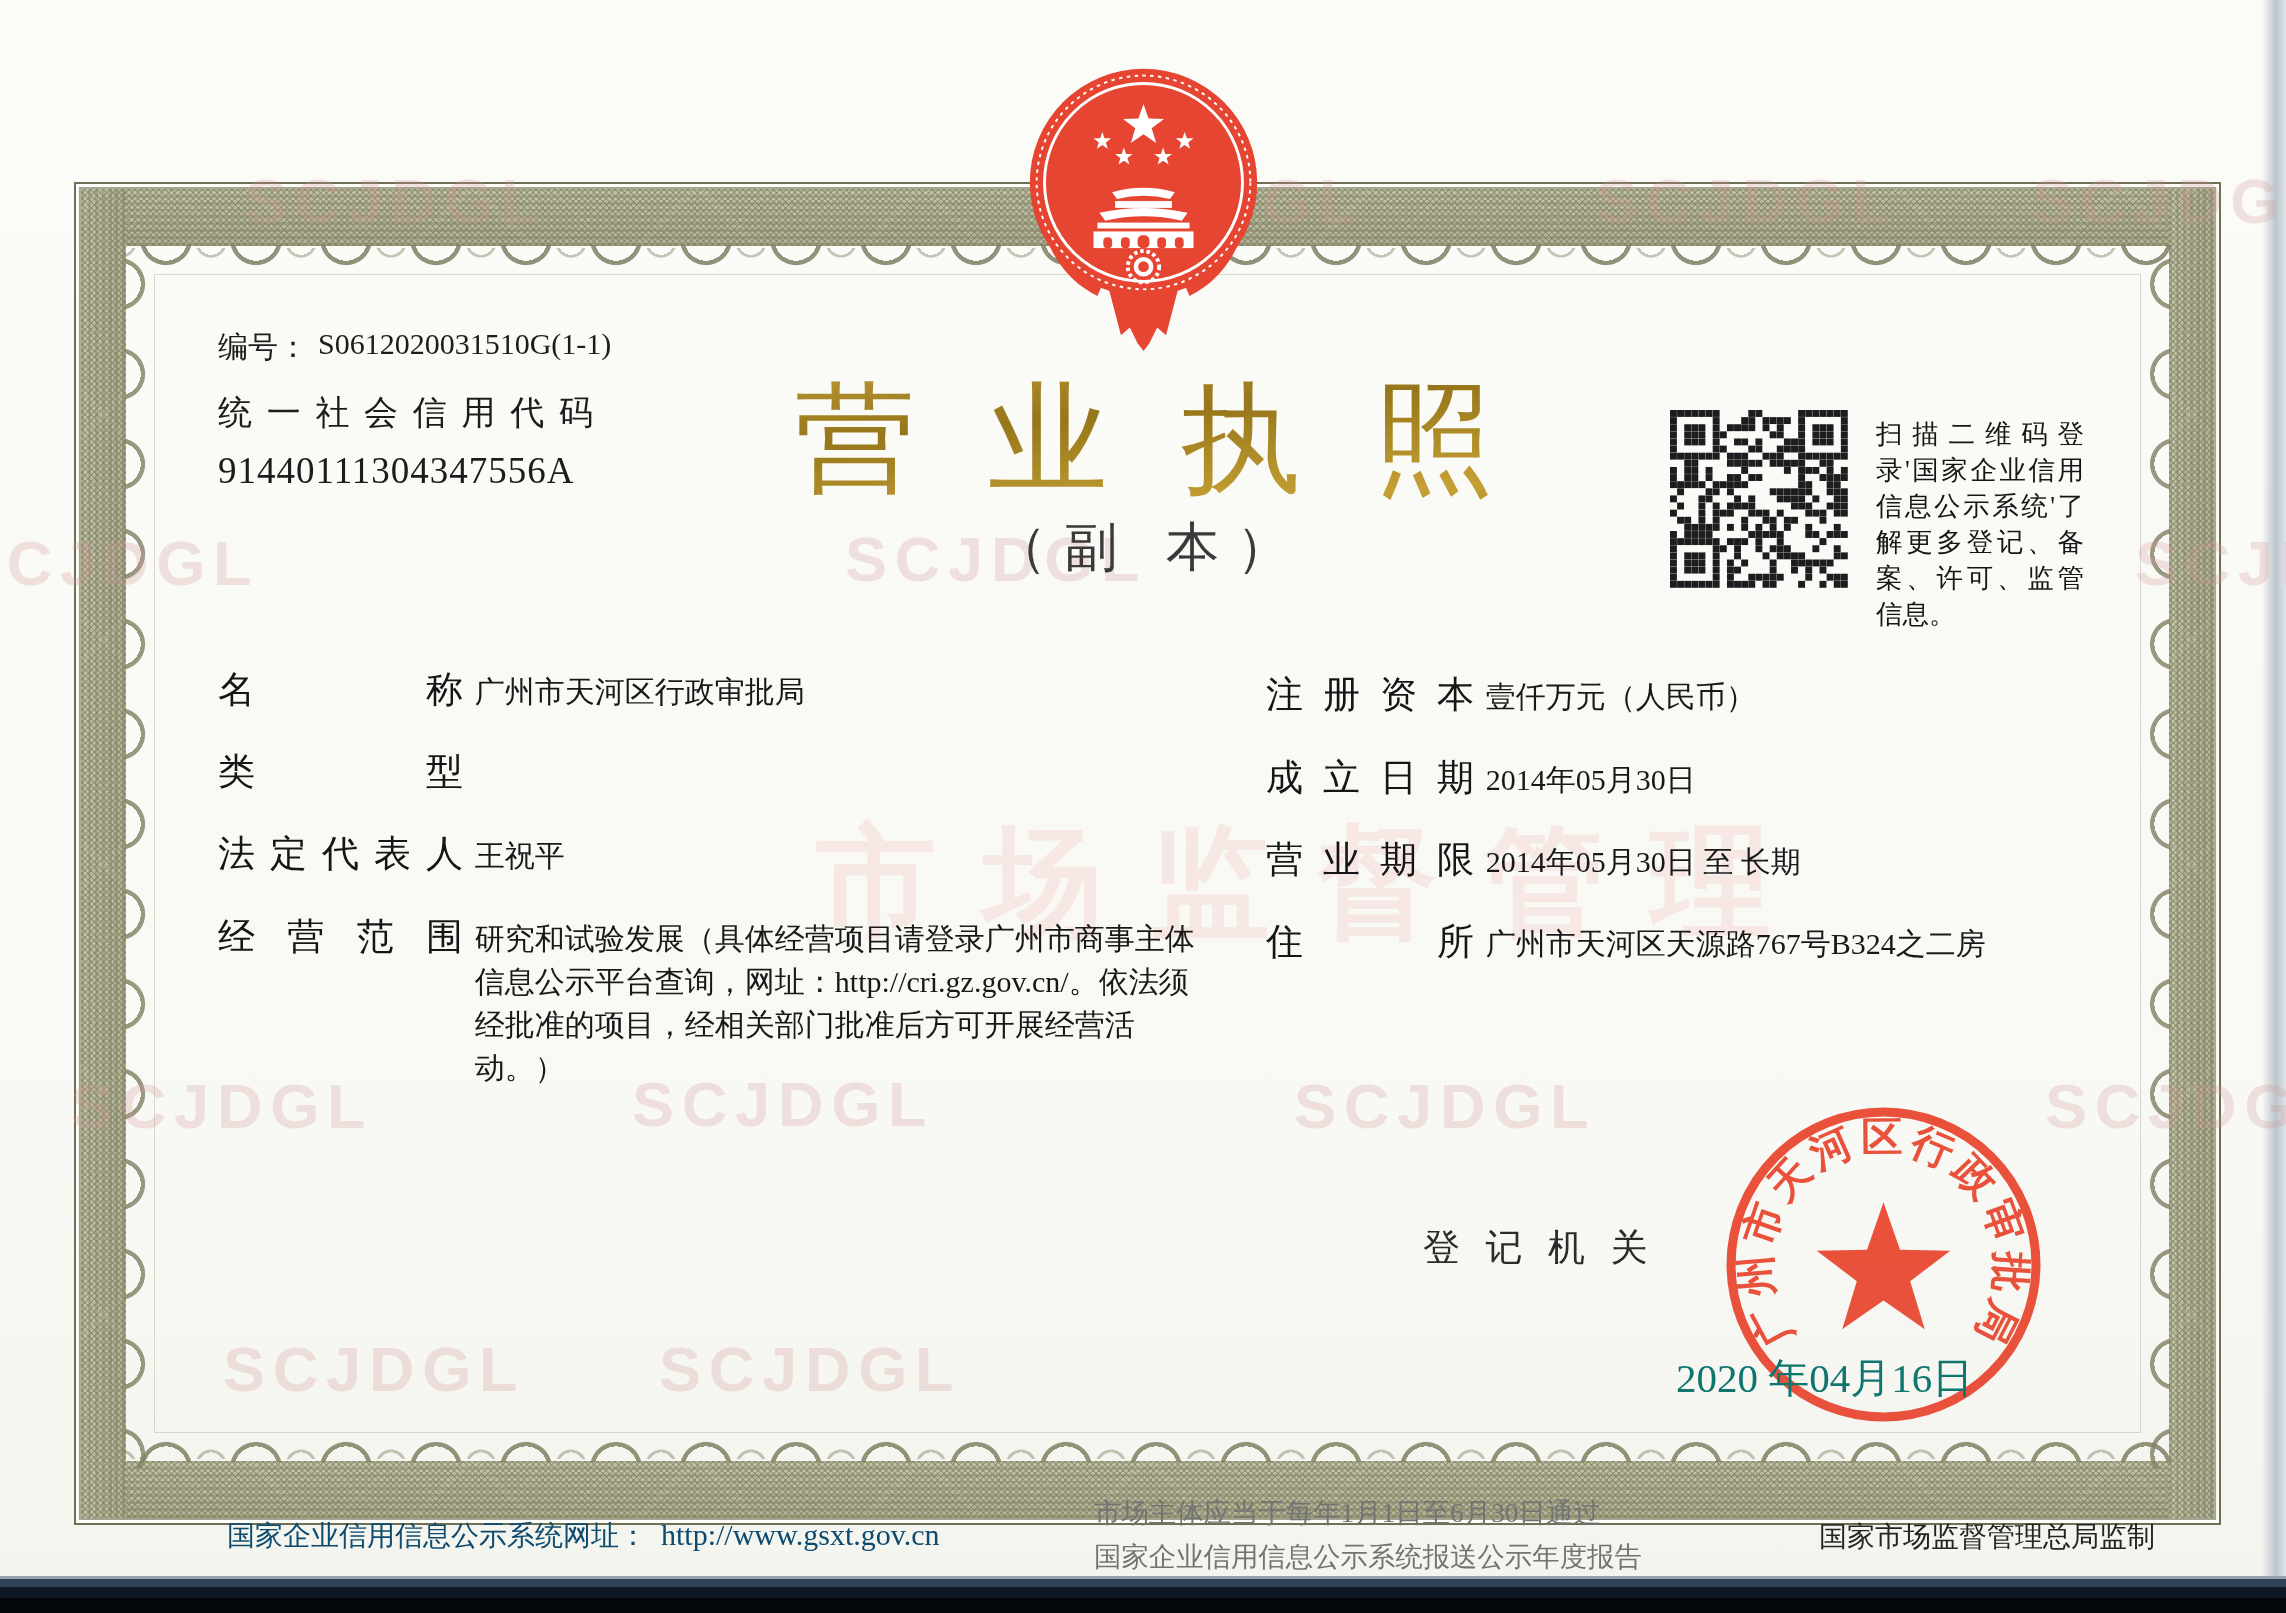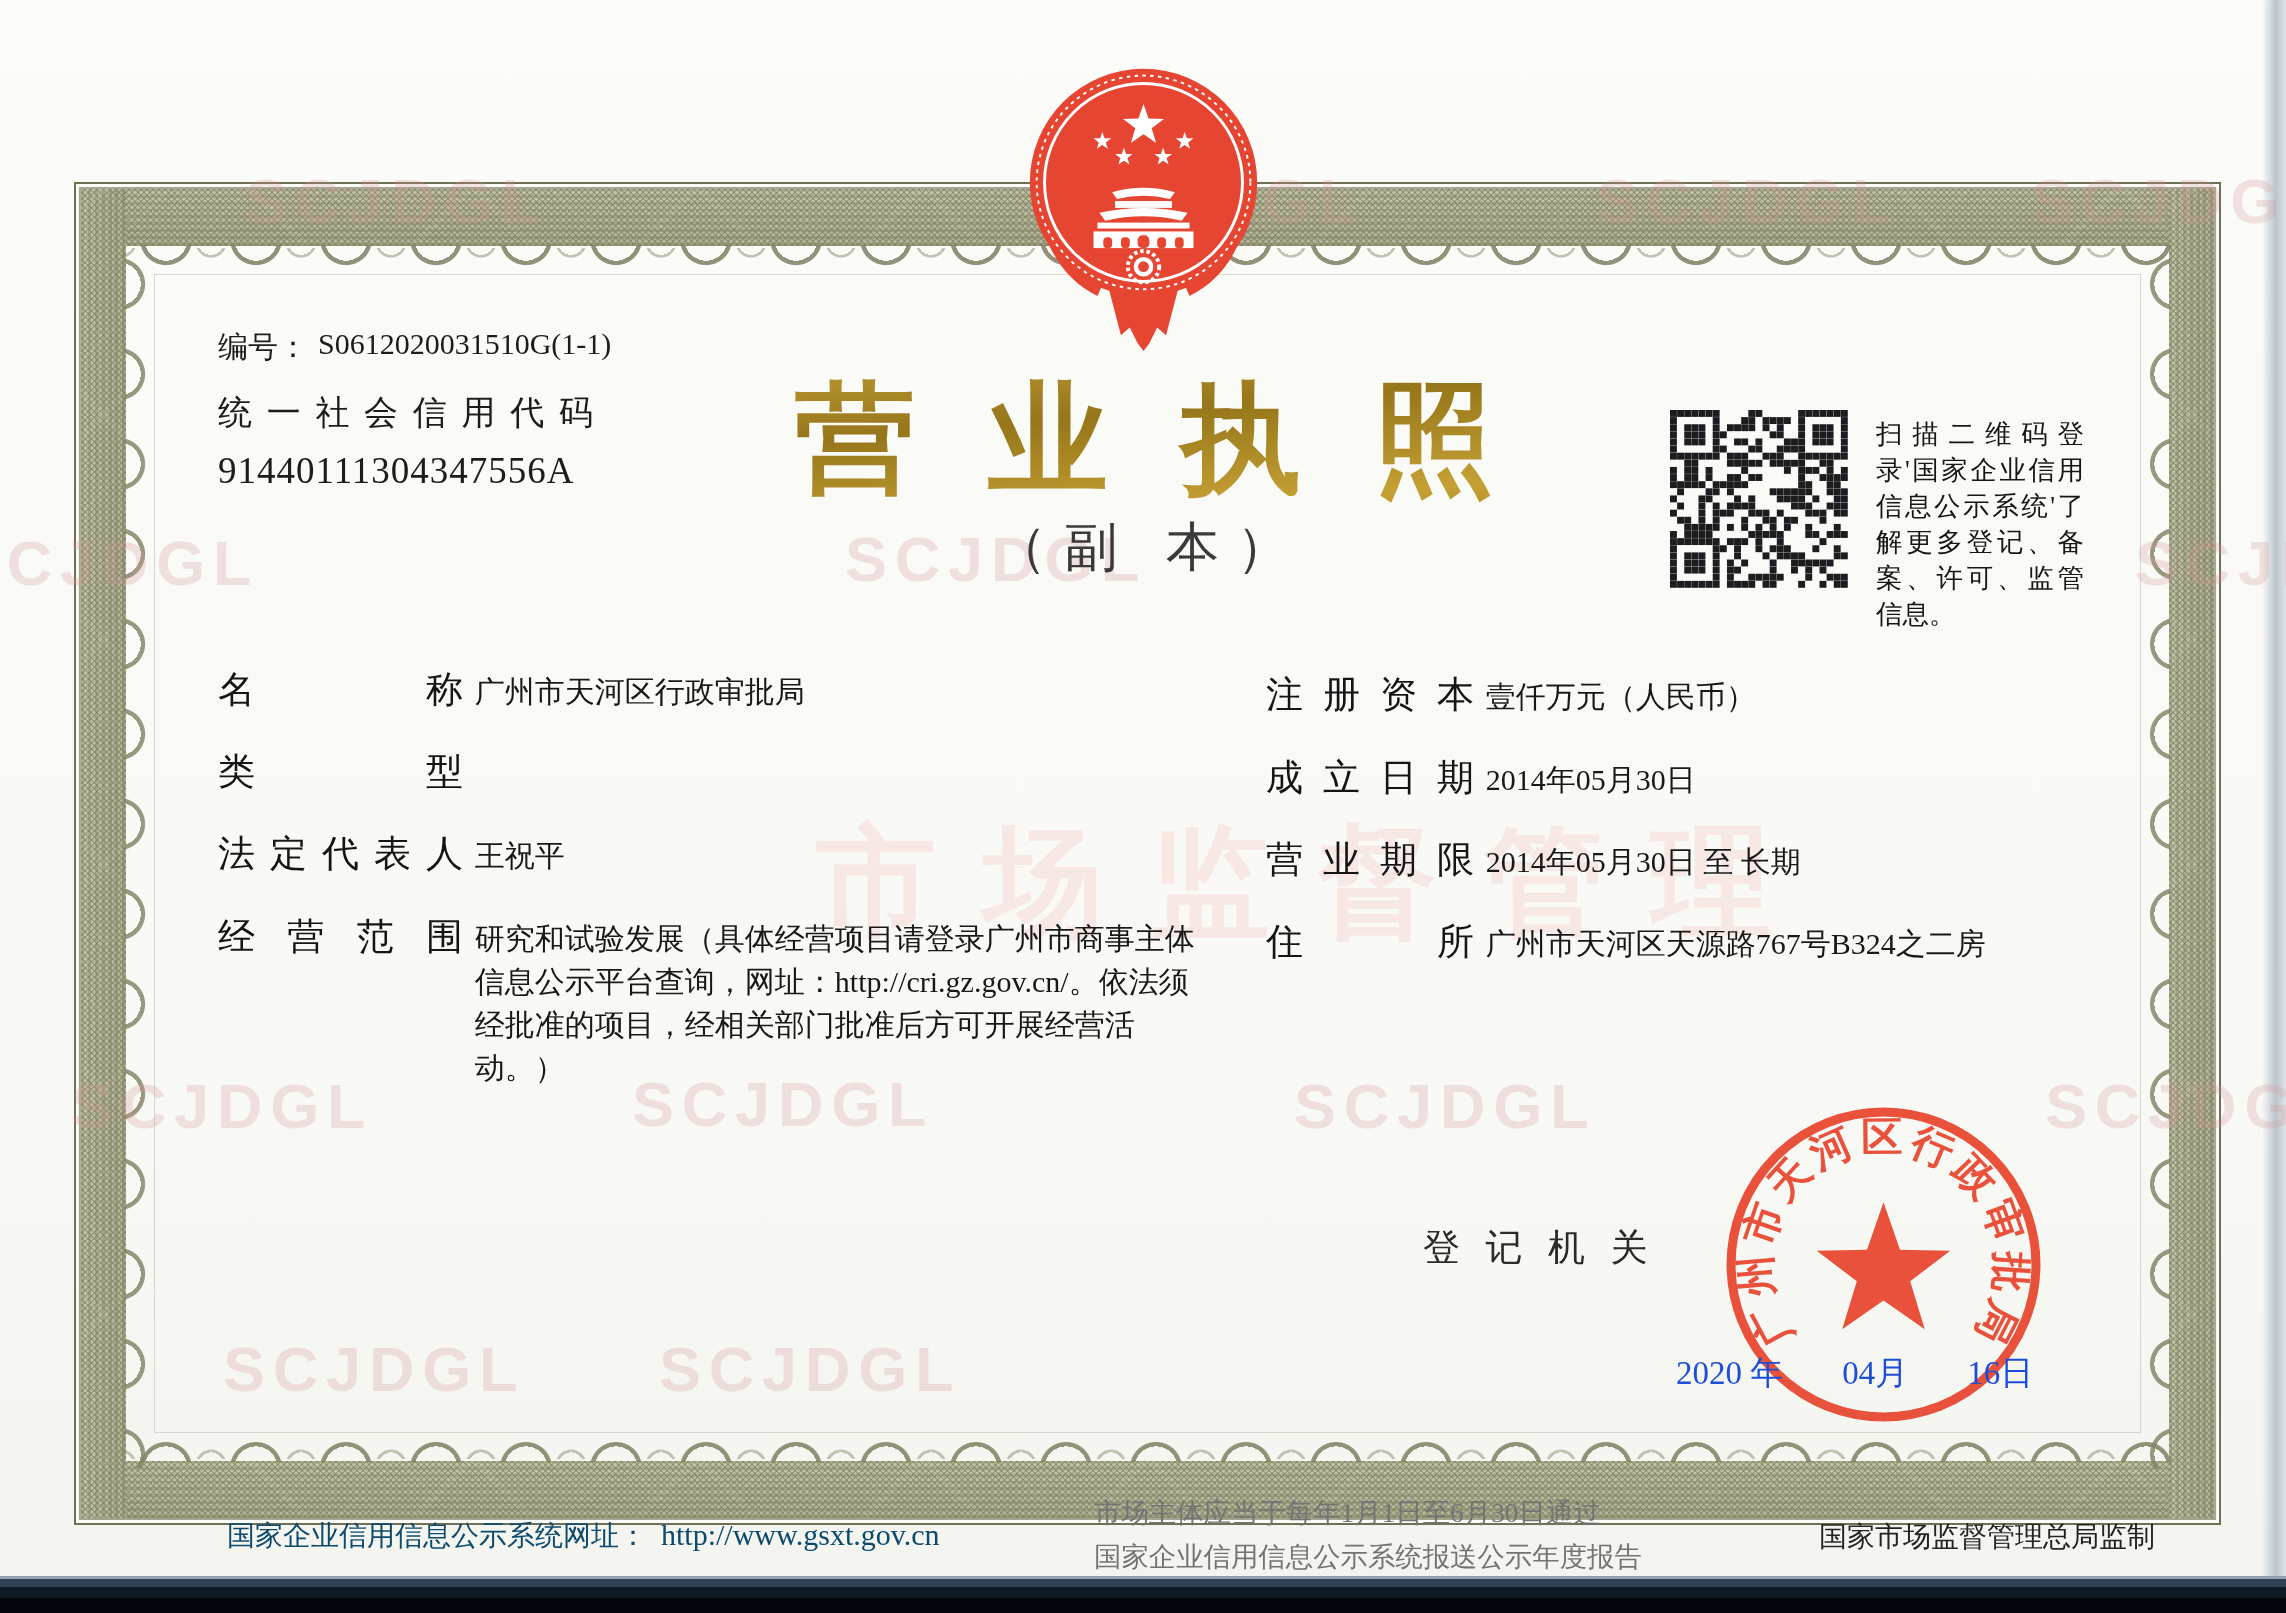--- a/index.html
+++ b/index.html
@@ -60,39 +60,39 @@
       color:rgba(236,146,146,.17);white-space:nowrap;}
 
   
   .ct{position:absolute;z-index:3;}
   .serial-row{left:218px;top:327px;font-size:30px;display:flex;gap:10px;}
   .serial-row .v{font-family:"Liberation Serif",serif;}
   .credit-label{left:218px;top:390px;font-size:34px;letter-spacing:14.7px;}
   .credit-value{left:218px;top:449px;font-size:37px;letter-spacing:1px;}
 
   .doc-title{left:0;top:359px;width:2287px;text-align:center;
-    font-size:120px;font-weight:700;letter-spacing:73px;padding-left:75px;box-sizing:border-box;
+    font-size:120px;font-weight:400;letter-spacing:73px;padding-left:75px;box-sizing:border-box;
     background:linear-gradient(175deg,#d2ac42 8%,#96761a 42%,#c5a034 70%,#front 0,#8a6c15 100%);
     background:linear-gradient(175deg,#d2ac42 8%,#96761a 42%,#c5a034 70%,#8a6c15 100%);
     -webkit-background-clip:text;background-clip:text;color:transparent;}
   .doc-subtitle{left:0;top:512px;width:2287px;text-align:center;
     font-size:53px;letter-spacing:17.6px;padding-left:14px;box-sizing:border-box;color:#3a3a3a;}
 
   .qr-box{left:1670px;top:410px;width:178px;height:178px;}
   .qr-caption{left:1876px;top:416px;width:208px;font-size:26.5px;line-height:36px;color:#161616;text-align:justify;}
 
   .field-row{display:flex;align-items:flex-start;}
   .flabel{flex:0 0 auto;font-size:37px;color:#151515;}
   .char-justify{display:flex;justify-content:space-between;}
   .w250{width:245px;} .w212{width:208px;}
   .fvalue{margin-left:11.8px;padding-top:4.9px;font-size:30px;line-height:43px;color:#181818;}
   .lv{width:725px;} .rv{width:608px;}
 
   .reg-label{left:1423px;top:1223px;font-size:37px;letter-spacing:25.5px;color:#2b2b2b;}
-  .date-row{left:1676px;top:1351px;display:flex;gap:59px;font-size:33px;color:#1d4ed8;}
+  .date-row{left:1676px;top:1351px;display:flex;font-size:41px;color:#0f766e;}
 
   .seal{left:1713px;top:1094px;width:341px;height:341px;opacity:.93;}
 
   .footer-left{left:227px;top:1517px;font-size:28px;display:flex;align-items:baseline;gap:14px;color:#0c4a6e;}
   .footer-left .url{font-size:30px;}
   .footer-center{left:1094px;top:1491px;width:588px;font-size:27.4px;line-height:44px;color:#737373;}
   .footer-right{left:1819px;top:1518px;font-size:28px;color:#242424;}
 </style>
 </head>
 <body>

